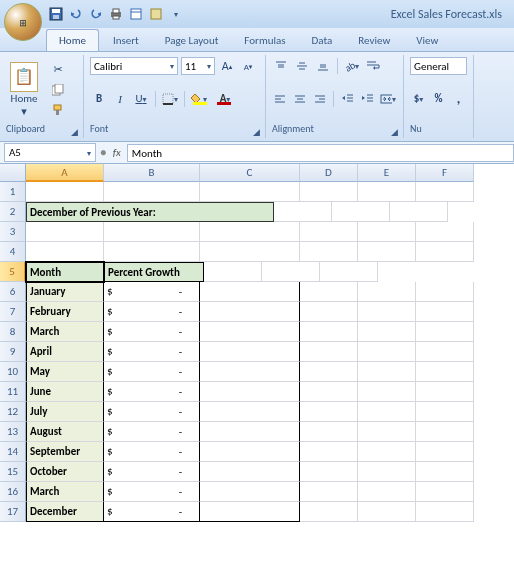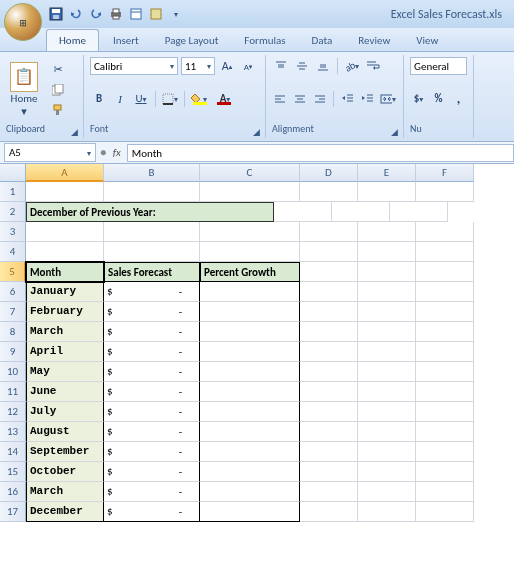--- a/index.html
+++ b/index.html
@@ -47,21 +47,21 @@
     
     .gridrow { display: flex; height: 20px; }
     .rowh { width: 26px; background: linear-gradient(90deg,#f0f4fb,#dce5f2); border-right: 1px solid #9ab4d6; border-bottom: 1px solid #c2cfde; text-align: center; font-size: 11px; color: #3b5d88; line-height: 19px; }
     .rowh.sel { background: linear-gradient(90deg,#ffe9a5,#f9cf77); color: #a56a1e; border-right: 2px solid #ec9820;}
     .cell { border-right: 1px solid #d4d8de; border-bottom: 1px solid #d4d8de; font-size: 11px; padding: 2px 3px; line-height: 15px; overflow: visible; white-space: nowrap; background: #fff;}
     
     .wA { width: 78px; } .wB { width: 96px; } .wC { width: 100px; } .wD { width: 58px; } .wE { width: 58px; } .wF { width: 58px; }
     
     .dec-green { background: #d9ead3 !important; font-weight: bold; border: 1px solid #333 !important; }
     .hdr { background: #d9ead3 !important; font-weight: bold; border: 1px solid #000; }
-    .month-cell { background: #ebf1dd !important; font-weight: bold; border-left: 1px solid #000; border-right: 1px solid #000; border-bottom: 1px solid #d4d8de; font-family: Liberation Mono, monospace;}
+    .month-cell { background: #ebf1dd !important; font-weight: bold; border-left: 1px solid #000; border-right: 1px solid #000; border-bottom: 1px solid #d4d8de;}
     .data-cell { border-right: 1px solid #000; border-bottom: 1px solid #d4d8de; }
     .last-row .month-cell, .last-row .data-cell { border-bottom: 1px solid #000; }
     .curr { display: flex; justify-content: space-between; }
     
     .active-cell { outline: 2px solid #000; outline-offset: -1px; position: relative; z-index: 2;}
     svg { display: block; }
   </style>
 </head>
 <body>
 
@@ -368,21 +368,20 @@
       <div class="cell wA"></div>
       <div class="cell wB"></div>
       <div class="cell wC"></div>
       <div class="cell wD"></div>
       <div class="cell wE"></div>
       <div class="cell wF"></div>
     </div>
     <div class="gridrow">
       <div class="rowh sel">5</div>
       <div class="cell wA hdr active-cell">Month</div>
-      <div class="cell wB hdr">Sales Forecast</div>
       <div class="cell wC hdr" style="text-align: left;">Percent Growth</div>
       <div class="cell wD"></div>
       <div class="cell wE"></div>
       <div class="cell wF"></div>
     </div>
     <div class="gridrow">
       <div class="rowh">6</div>
       <div class="cell wA month-cell">January</div>
       <div class="cell wB data-cell curr">
         <span>$</span>

